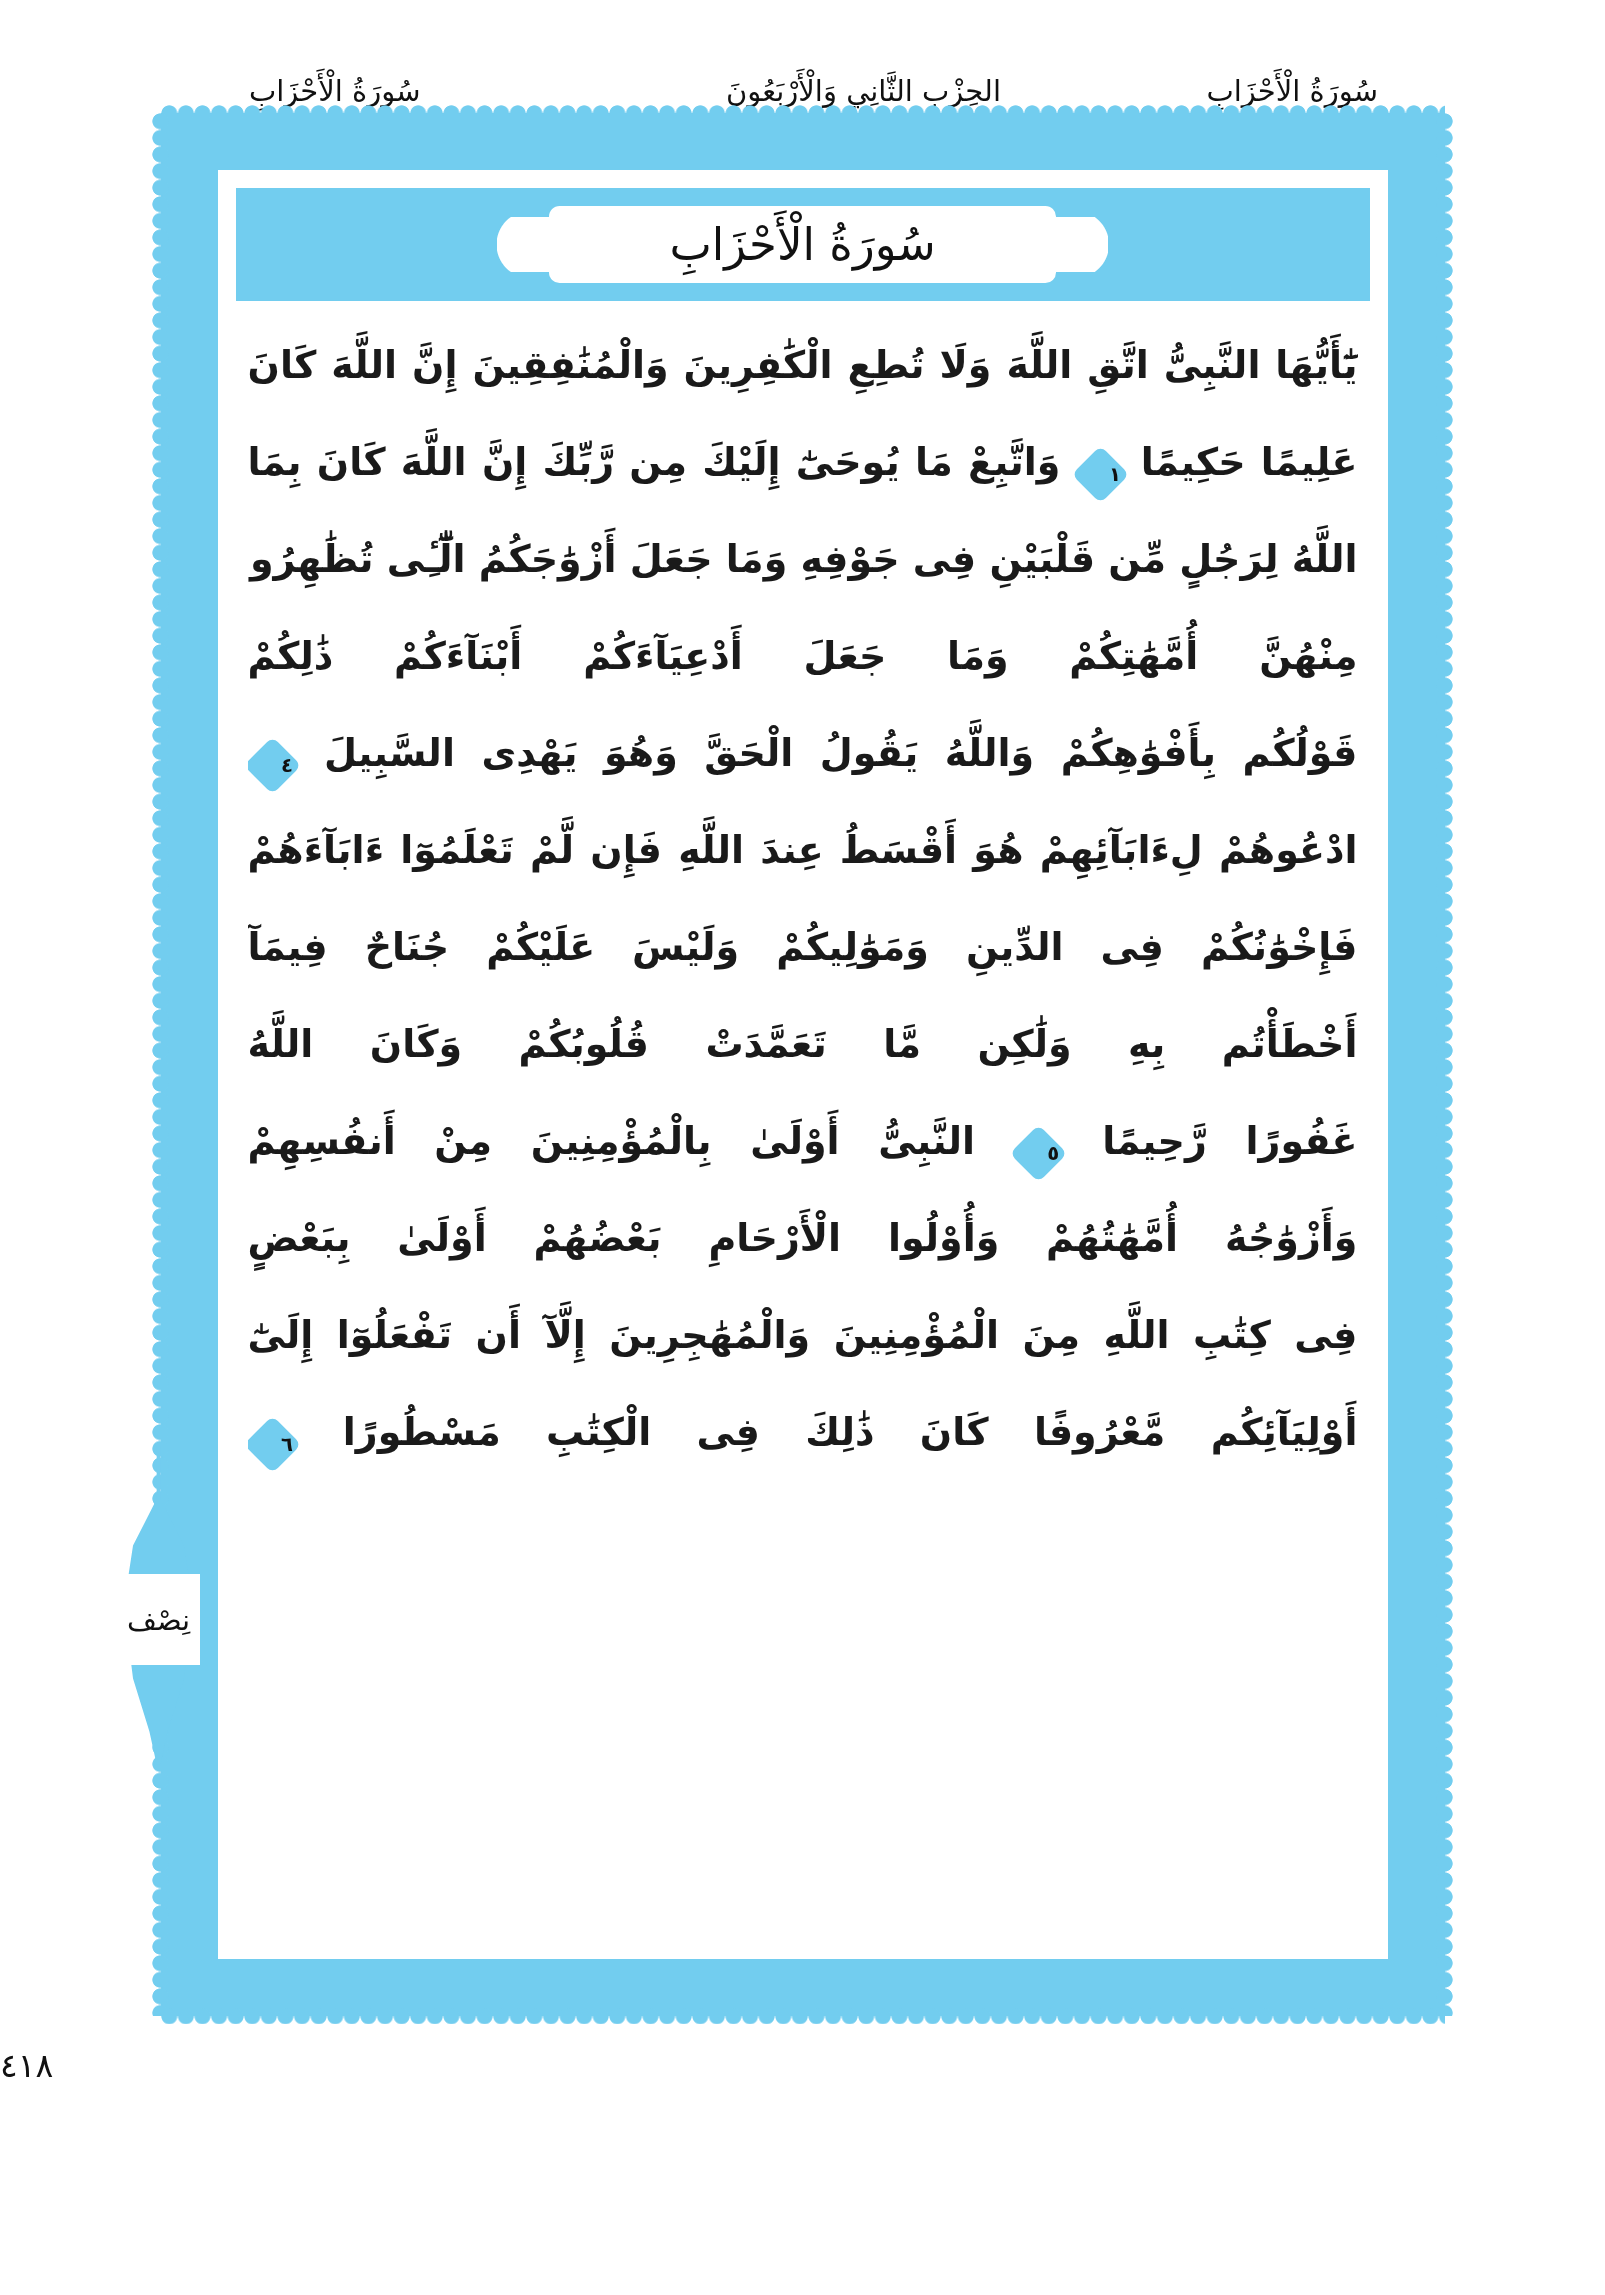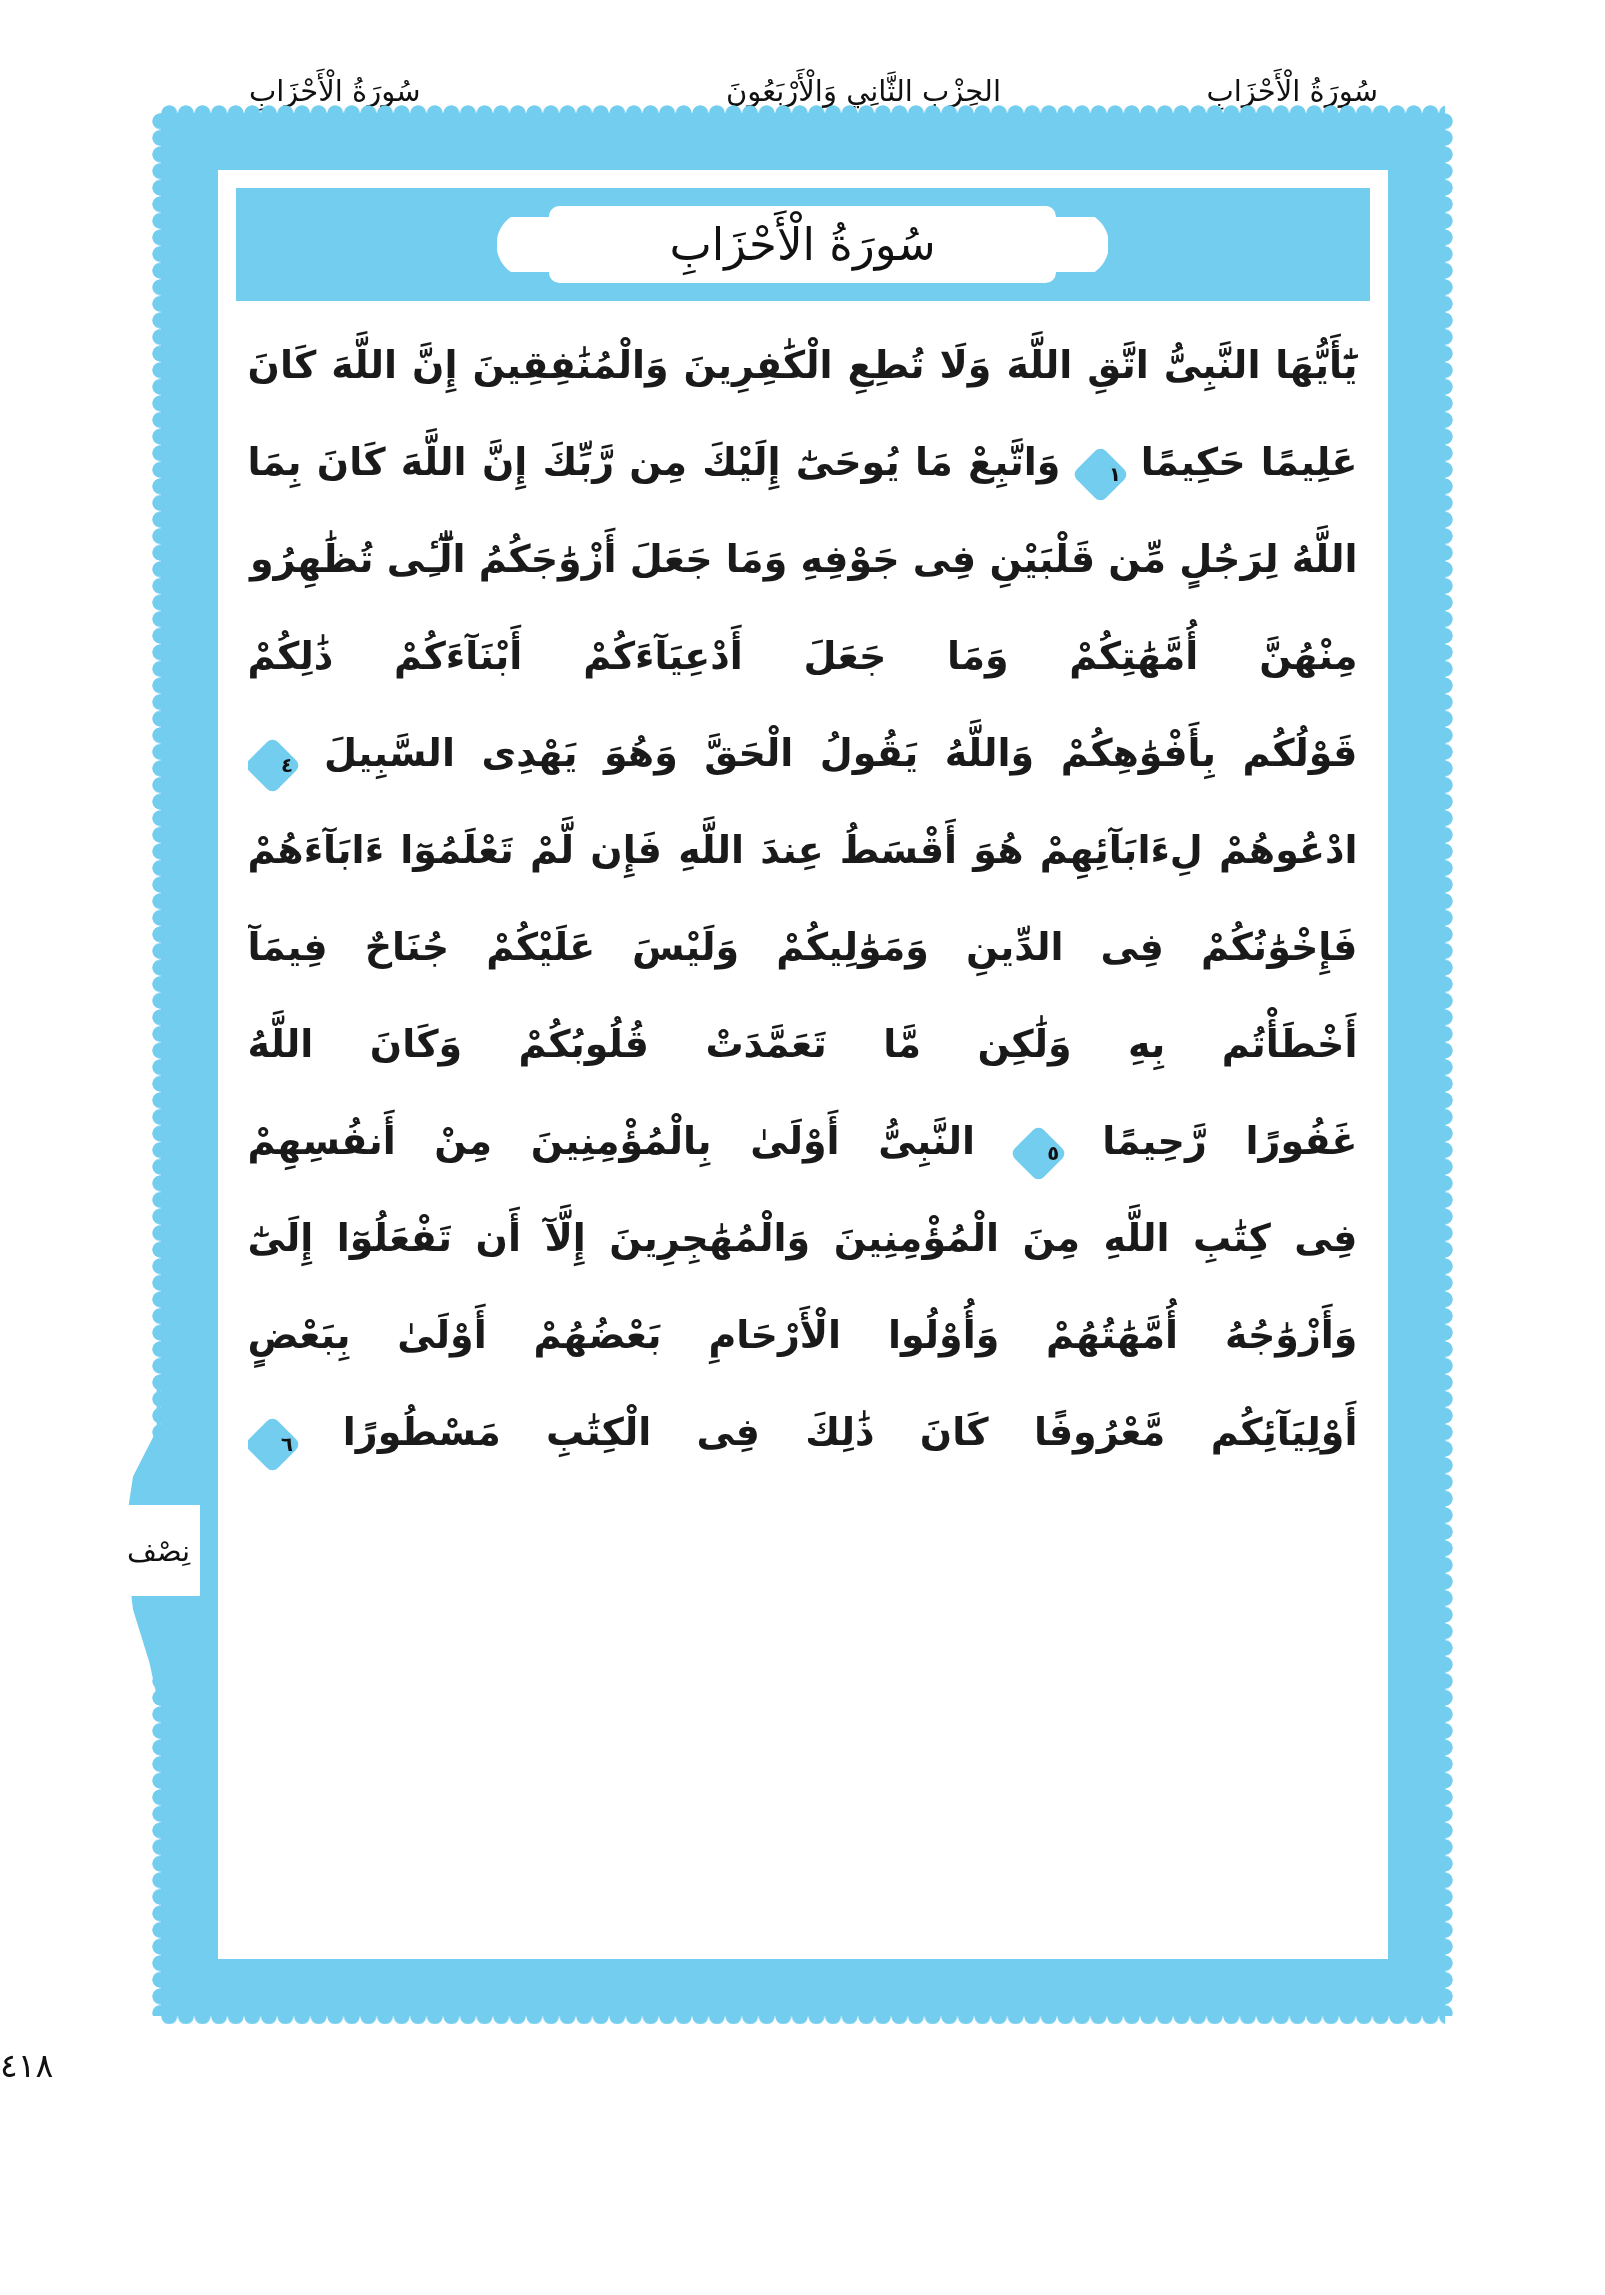--- a/index.html
+++ b/index.html
@@ -217,21 +217,21 @@
   }
   .ayah-num span {
     position: relative;
     z-index: 2;
   }
 
   
   .side-marker {
     position: absolute;
     left: 113px;
-    top: 1377px;
+    top: 1446px;
     width: 91px;
     height: 332px;
   }
   .side-marker .lamp {
     position: absolute;
     inset: 0;
     background: #72cdef;
     clip-path: polygon(
       48% 0%, 52% 0%, 52% 16%,
       78% 30%, 88% 48%, 78% 70%,
@@ -333,25 +333,25 @@
             <span>أَخْطَأْتُم بِهِ وَلَٰكِن مَّا تَعَمَّدَتْ قُلُوبُكُمْ وَكَانَ اللَّهُ</span>
           </div>
 
           <div class="line">
             <span>غَفُورًا رَّحِيمًا</span>
             <span class="ayah-num"><span>٥</span></span>
             <span>النَّبِىُّ أَوْلَىٰ بِالْمُؤْمِنِينَ مِنْ أَنفُسِهِمْ</span>
           </div>
 
           <div class="line">
+            <span>وَأَزْوَٰجُهُ أُمَّهَٰتُهُمْ وَأُوْلُوا الْأَرْحَامِ بَعْضُهُمْ أَوْلَىٰ بِبَعْضٍ</span>
+          </div>
+
+          <div class="line">
             <span>فِى كِتَٰبِ اللَّهِ مِنَ الْمُؤْمِنِينَ وَالْمُهَٰجِرِينَ إِلَّآ أَن تَفْعَلُوٓا إِلَىٰٓ</span>
-          </div>
-
-          <div class="line">
-            <span>وَأَزْوَٰجُهُ أُمَّهَٰتُهُمْ وَأُوْلُوا الْأَرْحَامِ بَعْضُهُمْ أَوْلَىٰ بِبَعْضٍ</span>
           </div>
 
           <div class="line">
             <span>أَوْلِيَآئِكُم مَّعْرُوفًا كَانَ ذَٰلِكَ فِى الْكِتَٰبِ مَسْطُورًا</span>
             <span class="ayah-num"><span>٦</span></span>
           </div>
 
         </div>
       </div>
     </div>

